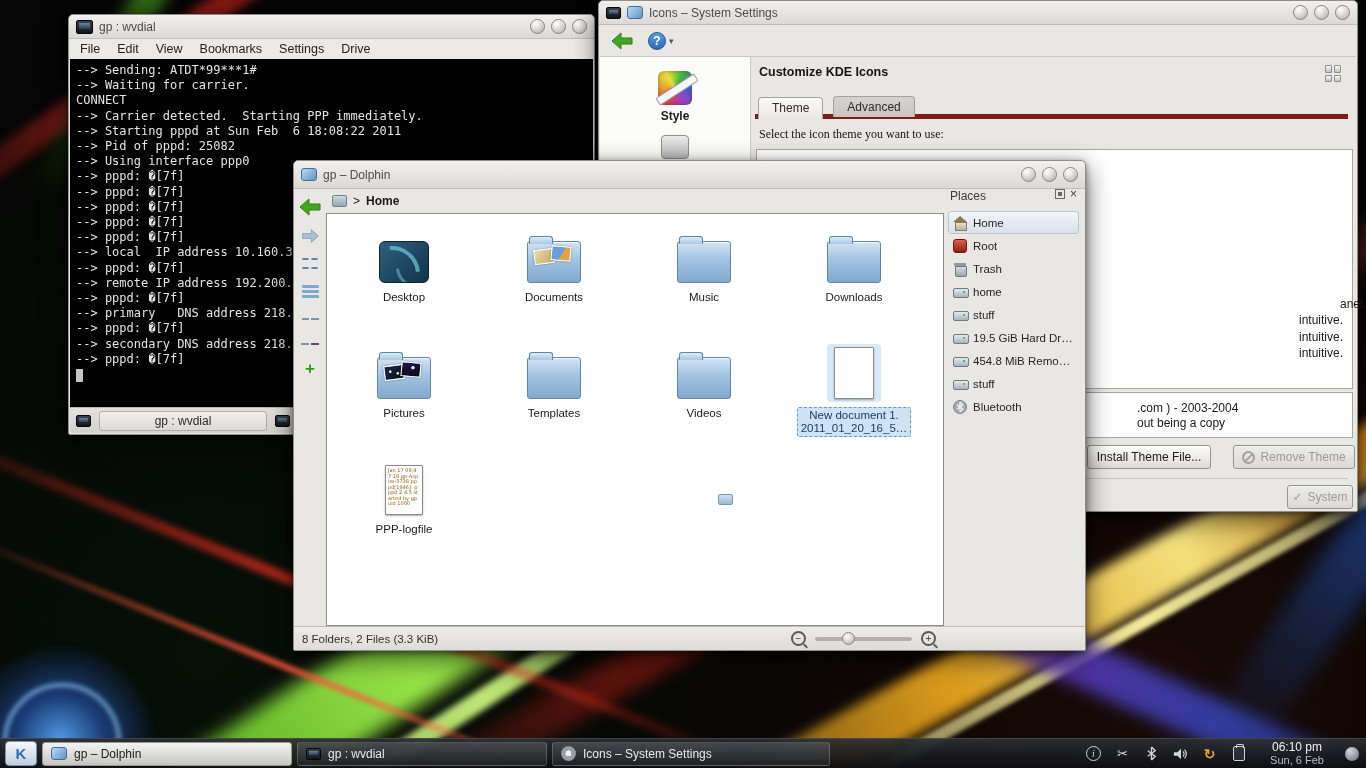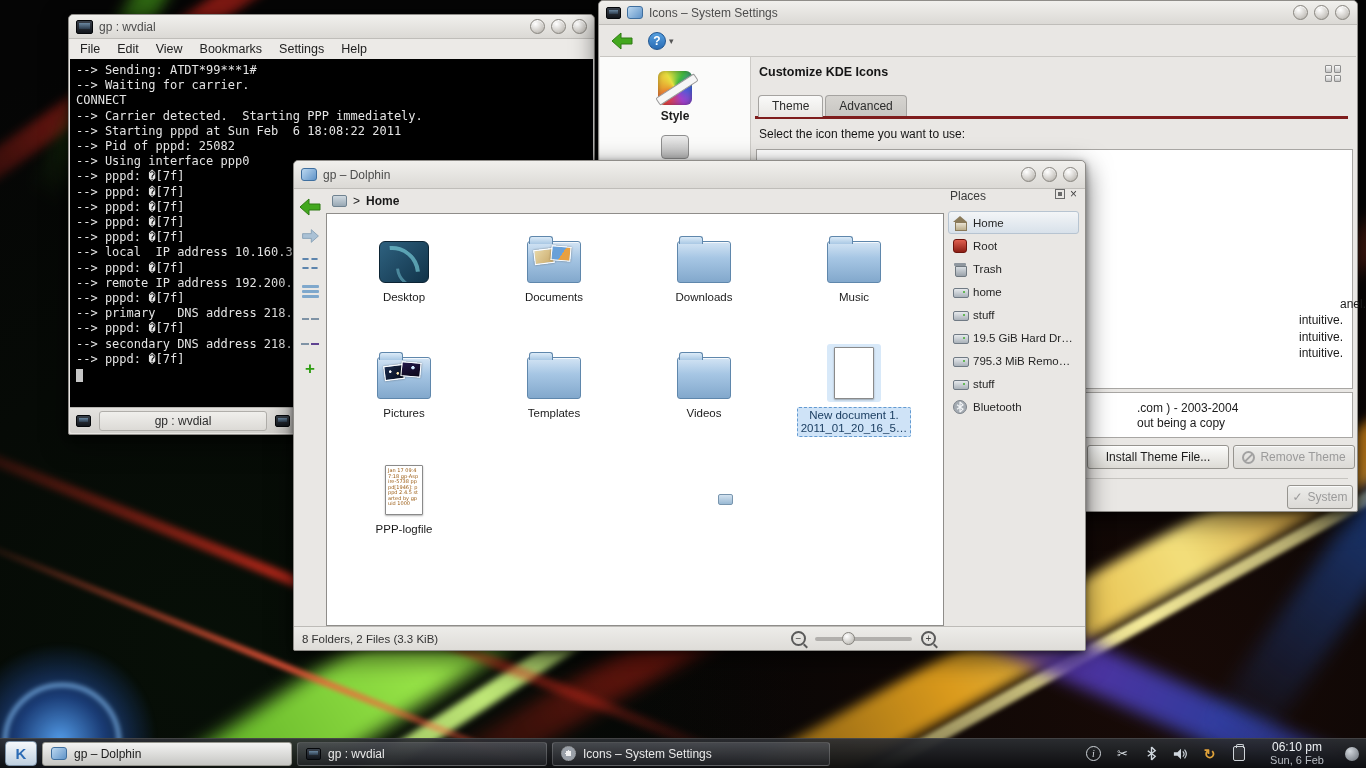--- a/index.html
+++ b/index.html
@@ -91,25 +91,25 @@
   .ss-style-label { font-size:12px; font-weight:bold; color:#1c1c1c; }
   .partic { width:28px; height:24px; margin:12px auto 0; border-radius:4px;
             background:linear-gradient(#ececec,#b6b6b6); border:1px solid #8e8e8e; }
   .ss-content { position:absolute; left:152px; top:55px; right:1px; bottom:1px;
                 border-top:1px solid #c8c6c2; background:#e9e7e4; border-radius:0 0 2px 0; }
   .ss-h1 { position:absolute; left:8px; top:8px; font-size:12.5px; font-weight:bold; color:#151515; }
   .ovgrid { position:absolute; right:14px; top:8px; width:17px; height:17px; display:grid;
             grid-template-columns:7px 7px; gap:2px; }
   .ovgrid i { background:linear-gradient(#fafafa,#c2c2c2); border:1px solid #8e8e8e; border-radius:1px; }
   .ss-tabs { position:absolute; left:4px; right:8px; top:39px; height:23px; display:flex;
-             gap:2px; align-items:flex-end; border-bottom:3px solid #7f1d1d; padding-left:3px; }
+             gap:10px; align-items:flex-start; border-bottom:5px solid #7f1d1d; padding-left:3px; }
   .sstab { font-size:12px; color:#2c2c2c; padding:3px 13px; border:1px solid #a5a3a0;
            border-bottom:none; border-radius:4px 4px 0 0; background:linear-gradient(#d6d4d0,#c8c6c2); }
   .sstab.on { background:linear-gradient(#fafaf9,#e9e7e4); position:relative; top:1px; padding-bottom:4px; }
-  .ss-prompt { position:absolute; left:8px; top:70px; font-size:12px; color:#151515; }
+  .ss-prompt { position:absolute; left:8px; top:70px; font-size:12px; color:#151515;font-family:Liberation Serif, serif; }
   .listbox { position:absolute; left:5px; top:92px; width:597px; height:240px; background:#fff;
              border:1px solid #a8a6a3; }
   .frag { position:absolute; font-size:12px; color:#1a1a1a; }
   .descbox { position:absolute; left:5px; top:335px; width:597px; height:46px; background:#fff;
              border:1px solid #a8a6a3; }
   .btn-oxy { position:absolute; height:24px; display:flex; align-items:center; justify-content:center;
              gap:5px; font-size:12px; color:#1c1c1c; border:1px solid #96948f; border-radius:3px;
              background:linear-gradient(#fcfcfb,#dddbd6); box-shadow:inset 0 1px 0 rgba(255,255,255,.8); }
   .btn-oxy.off { color:#9b9b9b; background:linear-gradient(#ececea,#dcdad6); }
   .noicon { width:13px; height:13px; border-radius:50%; border:2px solid #a2a2a2; position:relative; flex:0 0 auto; }
@@ -288,21 +288,21 @@
         <span class="cbtn"></span>
         <span class="cbtn"></span>
       </span>
     </div>
     <div class="t-menu">
       <span>File</span>
       <span>Edit</span>
       <span>View</span>
       <span>Bookmarks</span>
       <span>Settings</span>
-      <span>Help</span>
+      <span>Drive</span>
     </div>
     <div class="t-screen">
       <div class="tl">--&gt; Sending: ATDT*99***1#</div>
       <div class="tl">--&gt; Waiting for carrier.</div>
       <div class="tl">CONNECT</div>
       <div class="tl">--&gt; Carrier detected.  Starting PPP immediately.</div>
       <div class="tl">--&gt; Starting pppd at Sun Feb  6 18:08:22 2011</div>
       <div class="tl">--&gt; Pid of pppd: 25082</div>
       <div class="tl">--&gt; Using interface ppp0</div>
       <div class="tl">--&gt; pppd: �[7f]</div>
@@ -374,21 +374,21 @@
       <div class="listbox">
         <span class="frag" style="left:537px; top:147px;margin-left:46px;">anel.</span>
         <span class="frag" style="left:542px; top:163px;">intuitive.</span>
         <span class="frag" style="left:542px; top:180px;">intuitive.</span>
         <span class="frag" style="left:542px; top:196px;">intuitive.</span>
       </div>
       <div class="descbox">
         <span class="frag" style="left:380px; top:8px;">.com ) - 2003-2004</span>
         <span class="frag" style="left:380px; top:23px;">out being a copy</span>
       </div>
-      <div class="btn-oxy" style="left:336px; top:388px; width:142px;">
+      <div class="btn-oxy" style="left:336px; top:388px; width:124px;">
         <span>Install Theme File...</span>
       </div>
       <div class="btn-oxy off" style="left:482px; top:388px; width:122px;">
         <span class="noicon"></span>
         <span>Remove Theme</span>
       </div>
       <div class="ss-sep"></div>
       <div class="btn-oxy off" style="left:536px; top:428px; width:66px;">
         <span class="gcheck">✓</span>
         <span>System</span>
@@ -462,27 +462,27 @@
             <span class="chip doc1"></span>
             <span class="chip doc2"></span>
           </div>
             </div>
           <div class="clabel">Documents</div>
         </div>
         <div class="cell">
           <div class="icw">
               <div class="folder"></div>
             </div>
+          <div class="clabel">Music</div>
+        </div>
+        <div class="cell">
+          <div class="icw">
+              <div class="folder"></div>
+            </div>
           <div class="clabel">Downloads</div>
-        </div>
-        <div class="cell">
-          <div class="icw">
-              <div class="folder"></div>
-            </div>
-          <div class="clabel">Music</div>
         </div>
         <div class="cell">
           <div class="icw">
               <div class="folder">
             <span class="chip pic1"></span>
             <span class="chip pic2"></span>
           </div>
             </div>
           <div class="clabel">Pictures</div>
         </div>
@@ -550,21 +550,21 @@
       <div class="prow">
         <span class="plic ic-drive"></span>
         <span class="pl-label">stuff</span>
       </div>
       <div class="prow">
         <span class="plic ic-drive"></span>
         <span class="pl-label">19.5 GiB Hard Drive</span>
       </div>
       <div class="prow">
         <span class="plic ic-drive"></span>
-        <span class="pl-label">795.3 MiB Remov…</span>
+        <span class="pl-label">454.8 MiB Remov…</span>
       </div>
       <div class="prow">
         <span class="plic ic-drive"></span>
         <span class="pl-label">stuff</span>
       </div>
       <div class="prow">
         <span class="plic ic-bt">
           <svg width="12" height="12" viewBox="0 0 14 14" style="position:absolute;left:0;top:0;">
               <path d="M7 1 L7 13 M7 1 L10.5 4.5 L3.5 9.5 M7 13 L10.5 9.5 L3.5 4.5" stroke="#f2f4f6" stroke-width="1.4" fill="none"></path>
             </svg>

